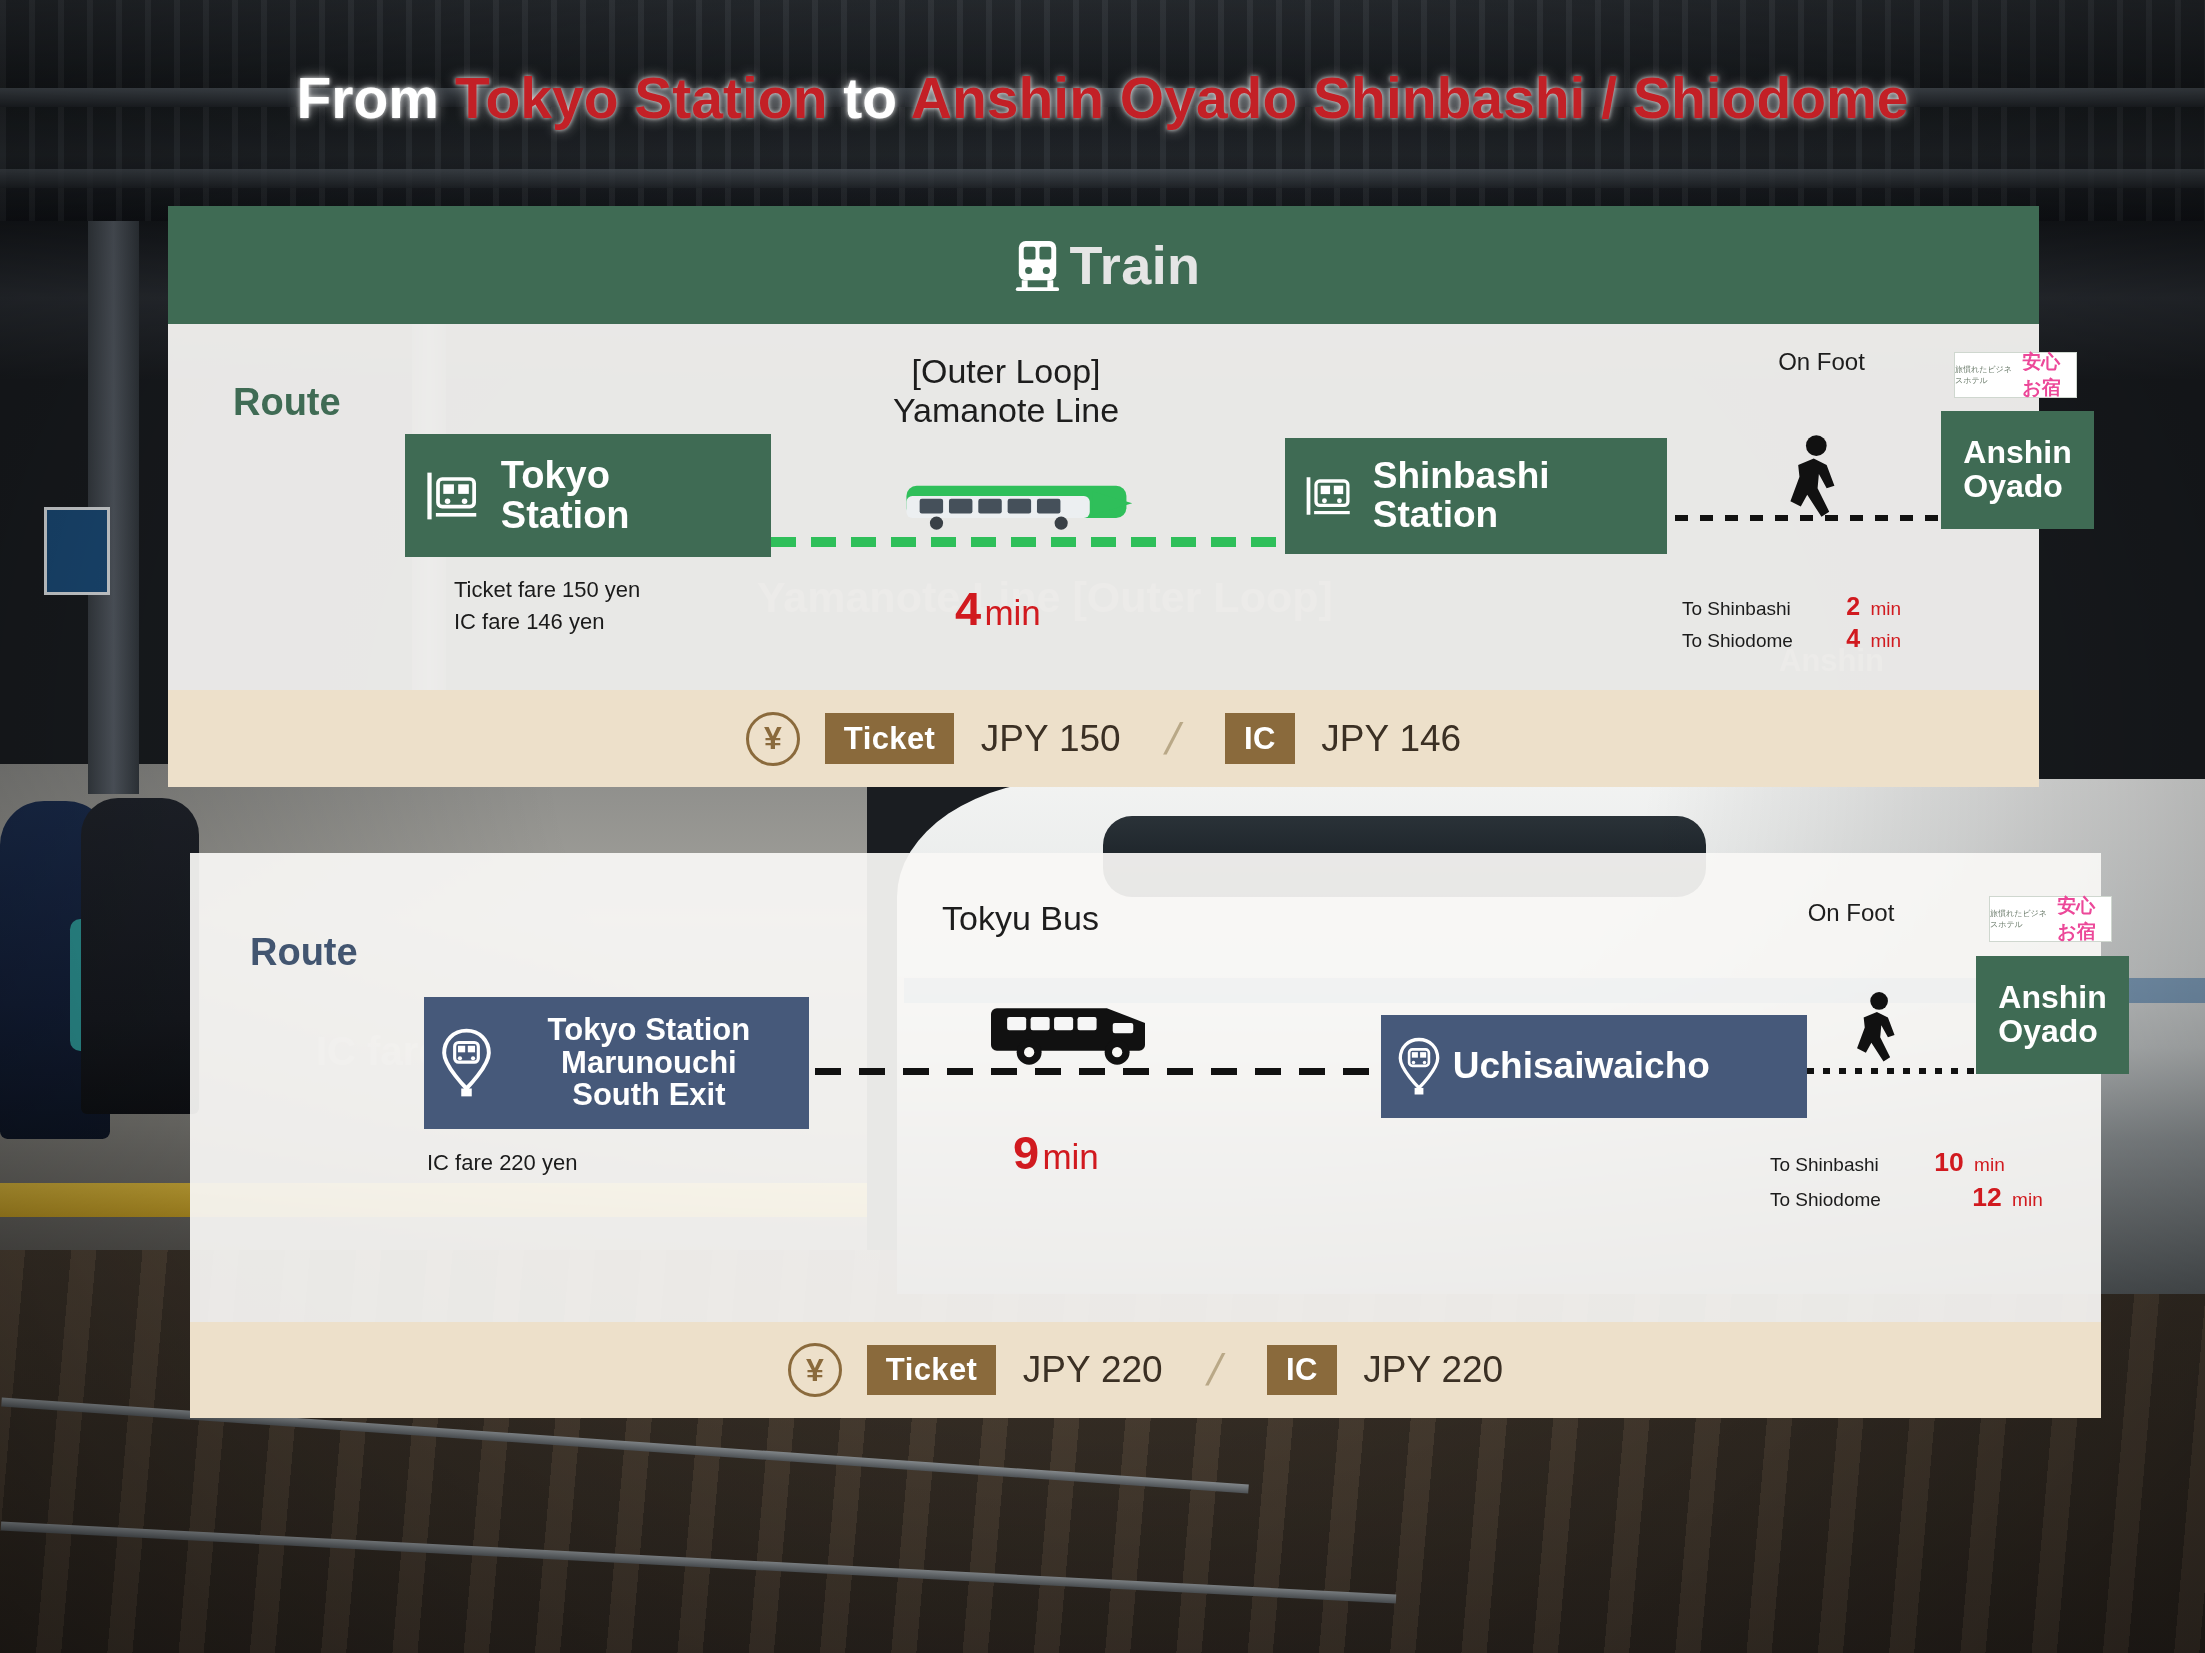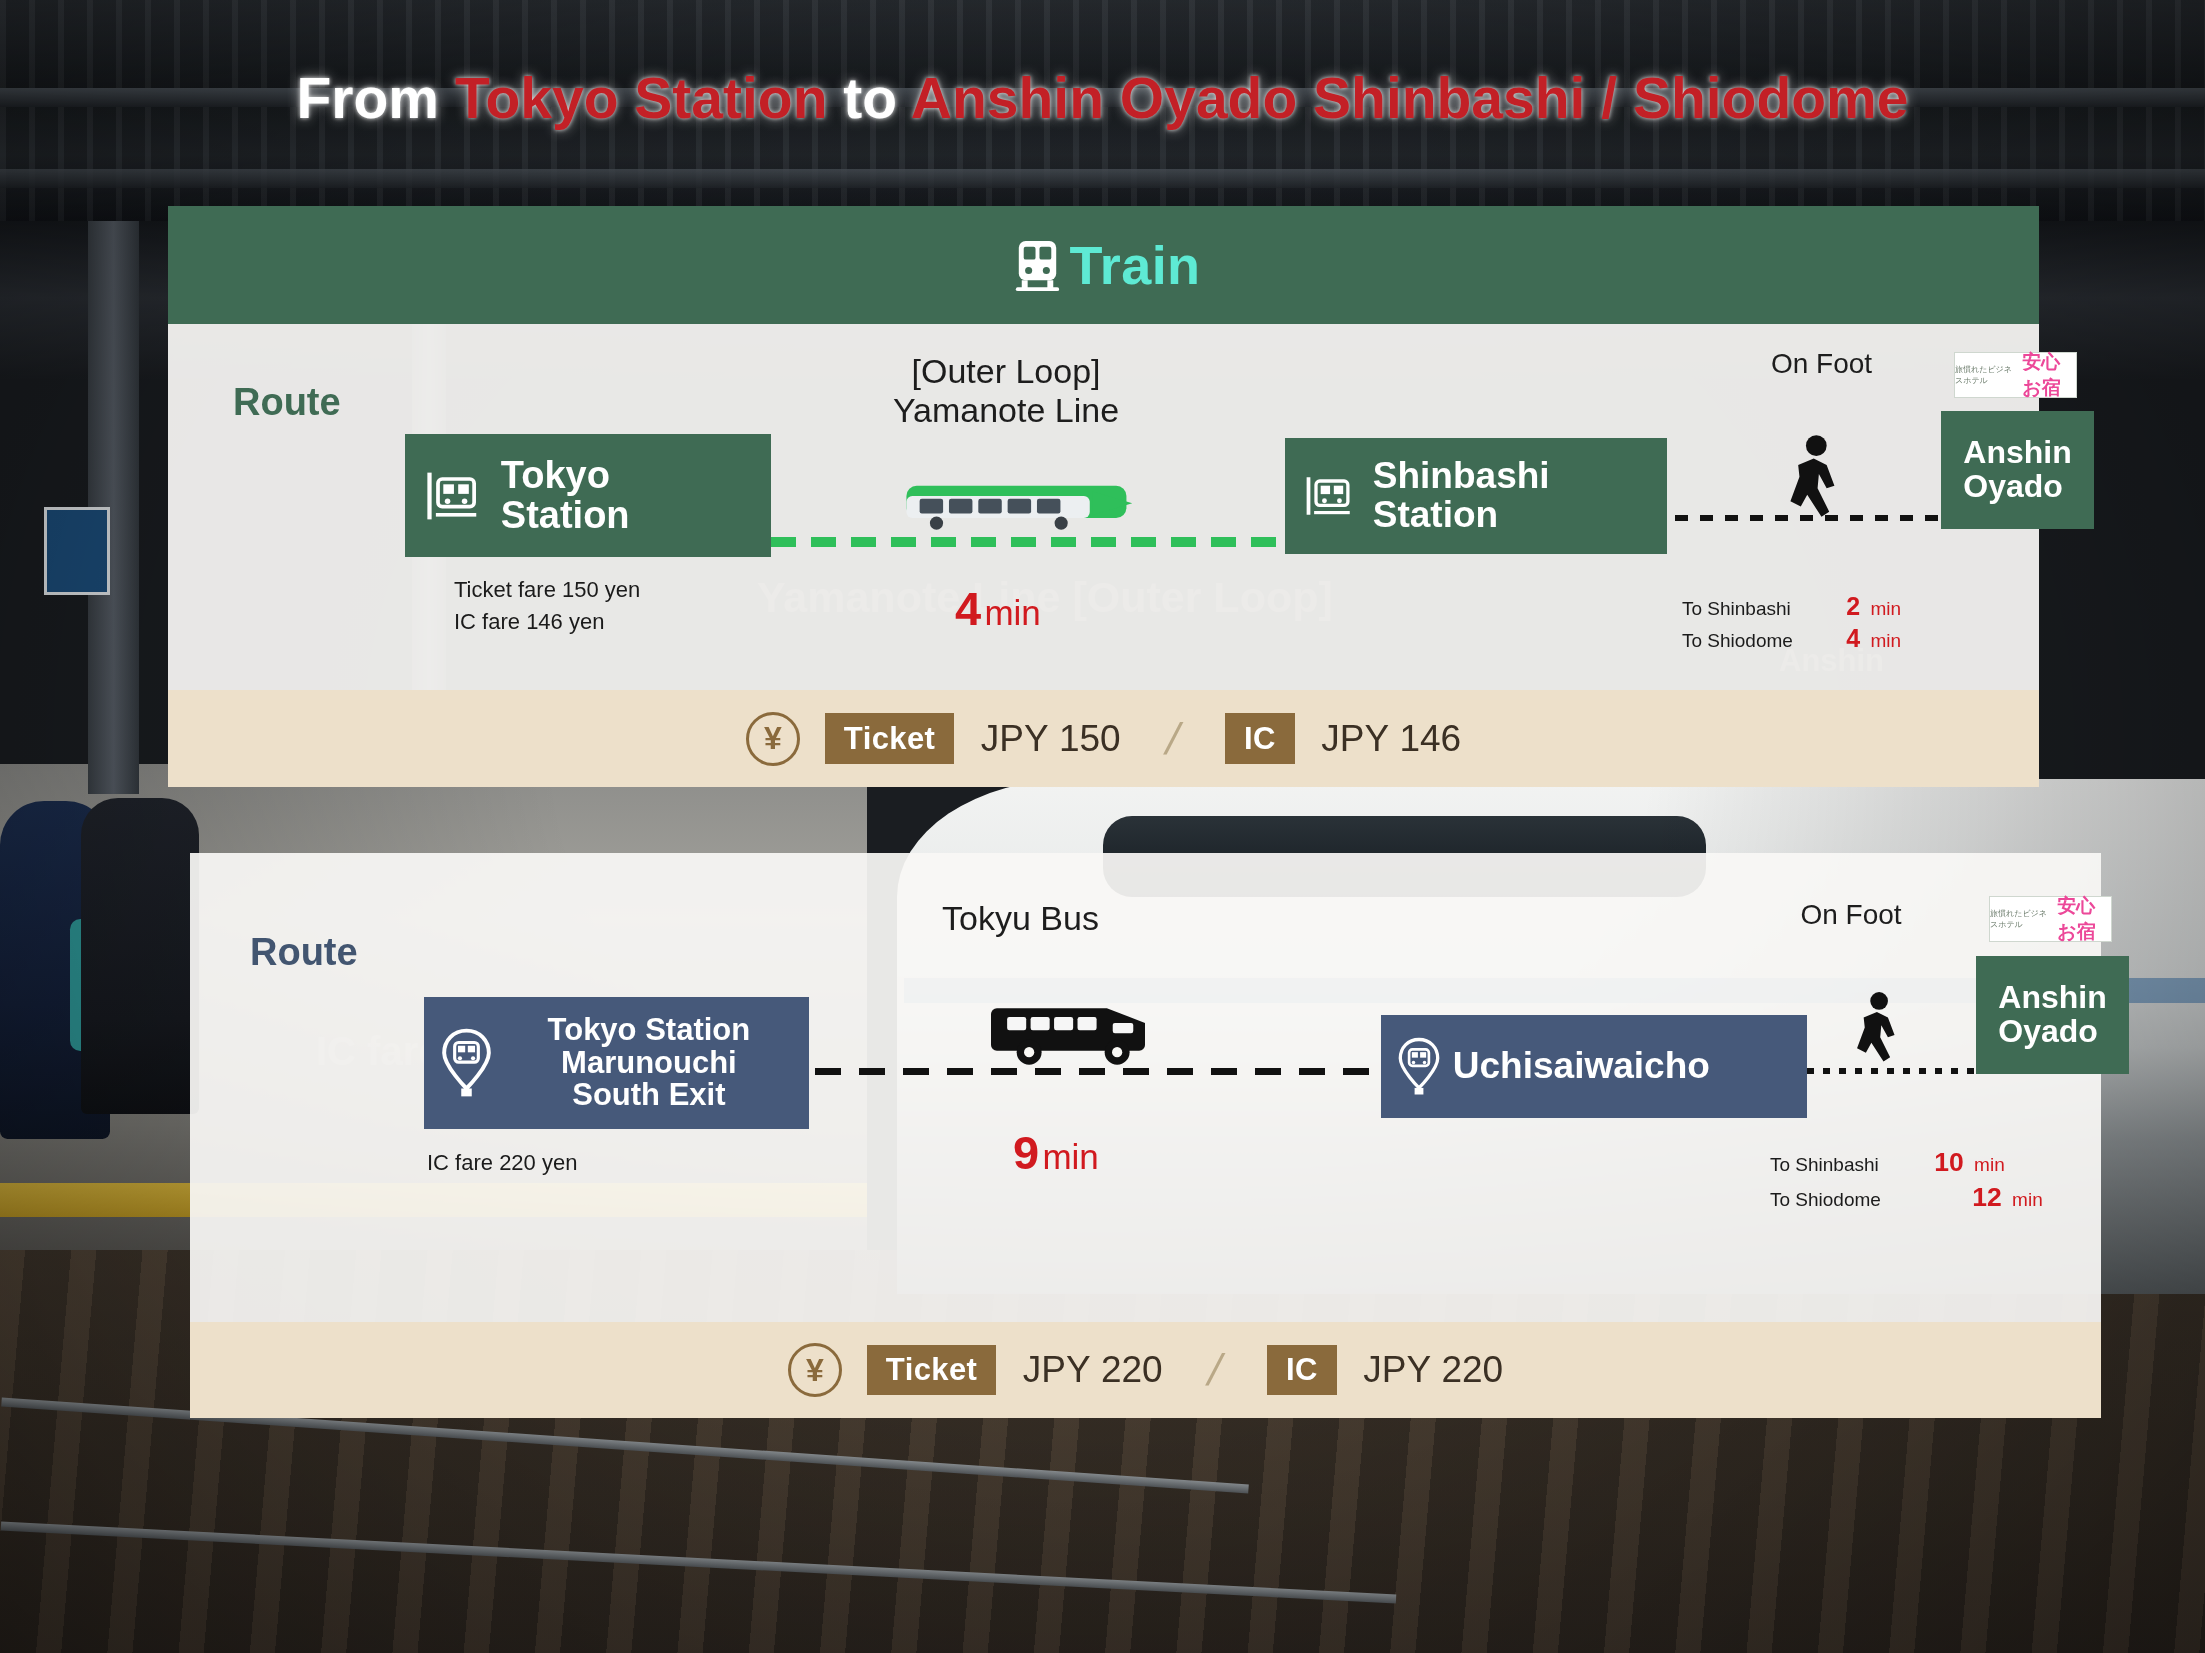--- a/index.html
+++ b/index.html
@@ -104,42 +104,42 @@
     text-shadow: 0 0 13.2px rgba(255,255,255,0.55), 0 0 4.4px rgba(255,255,255,0.8);
     white-space: nowrap;
   }
   .header .w { color: #ffffff; }
   .header .r { color: #c32026; }
 
   
   .panel { position: absolute; z-index: 10; }
   .panel-title {
     display: flex; align-items: center; justify-content: center; 
-    color: #5eead4; font-size: 54px; font-weight: 700; letter-spacing: 0.4px;
+    color: #e5e5e5; font-size: 54px; font-weight: 700; letter-spacing: 0.4px;
   }
   .train-title-bar { background: #3f6b54; height: 118px; }
   .bus-title-bar { background: #425570; height: 118px; }
   .panel-body { background: rgba(249,248,245,0.93); }
   .fare-bar { background: #ede0ca; display: flex; align-items: center; justify-content: center; gap: 0; }
 
   .route-label {
     font-size: 38px; font-weight: 700;
   }
   .route-label.train { color: #3f6b54; }
   .route-label.bus { color: #425570; }
 
   .station-box {
     color: #fff; display: flex; align-items: center; gap: 11.8px;
     padding: 10.3px 16px; font-weight: 700; line-height: 1.05;
   }
   .station-box.green { background: #3f6b54; }
   .station-box.blue { background: #46597a; }
 
   .leg-title { font-size: 34px; color: #1d1d1d; font-weight: 400; text-align: center; line-height: 1.15; }
-  .onfoot-title { font-size: 28px; color: #1d1d1d; font-weight: 400; text-align: center; }
+  .onfoot-title { font-size: 24px; color: #1d1d1d; font-weight: 400; text-align: center; }
 
   .fare-note { font-size: 22px; color: #1b1b1b; line-height: 1.45; }
 
   .min-big { color: #d11a1f; font-weight: 700; }
   .min-small { color: #d11a1f; font-weight: 400; }
 
   .walk-note { font-size: 19px; color: #1b1b1b; }
   .walk-min { color: #d11a1f; font-weight: 700; }
 
   .fare-chip {

